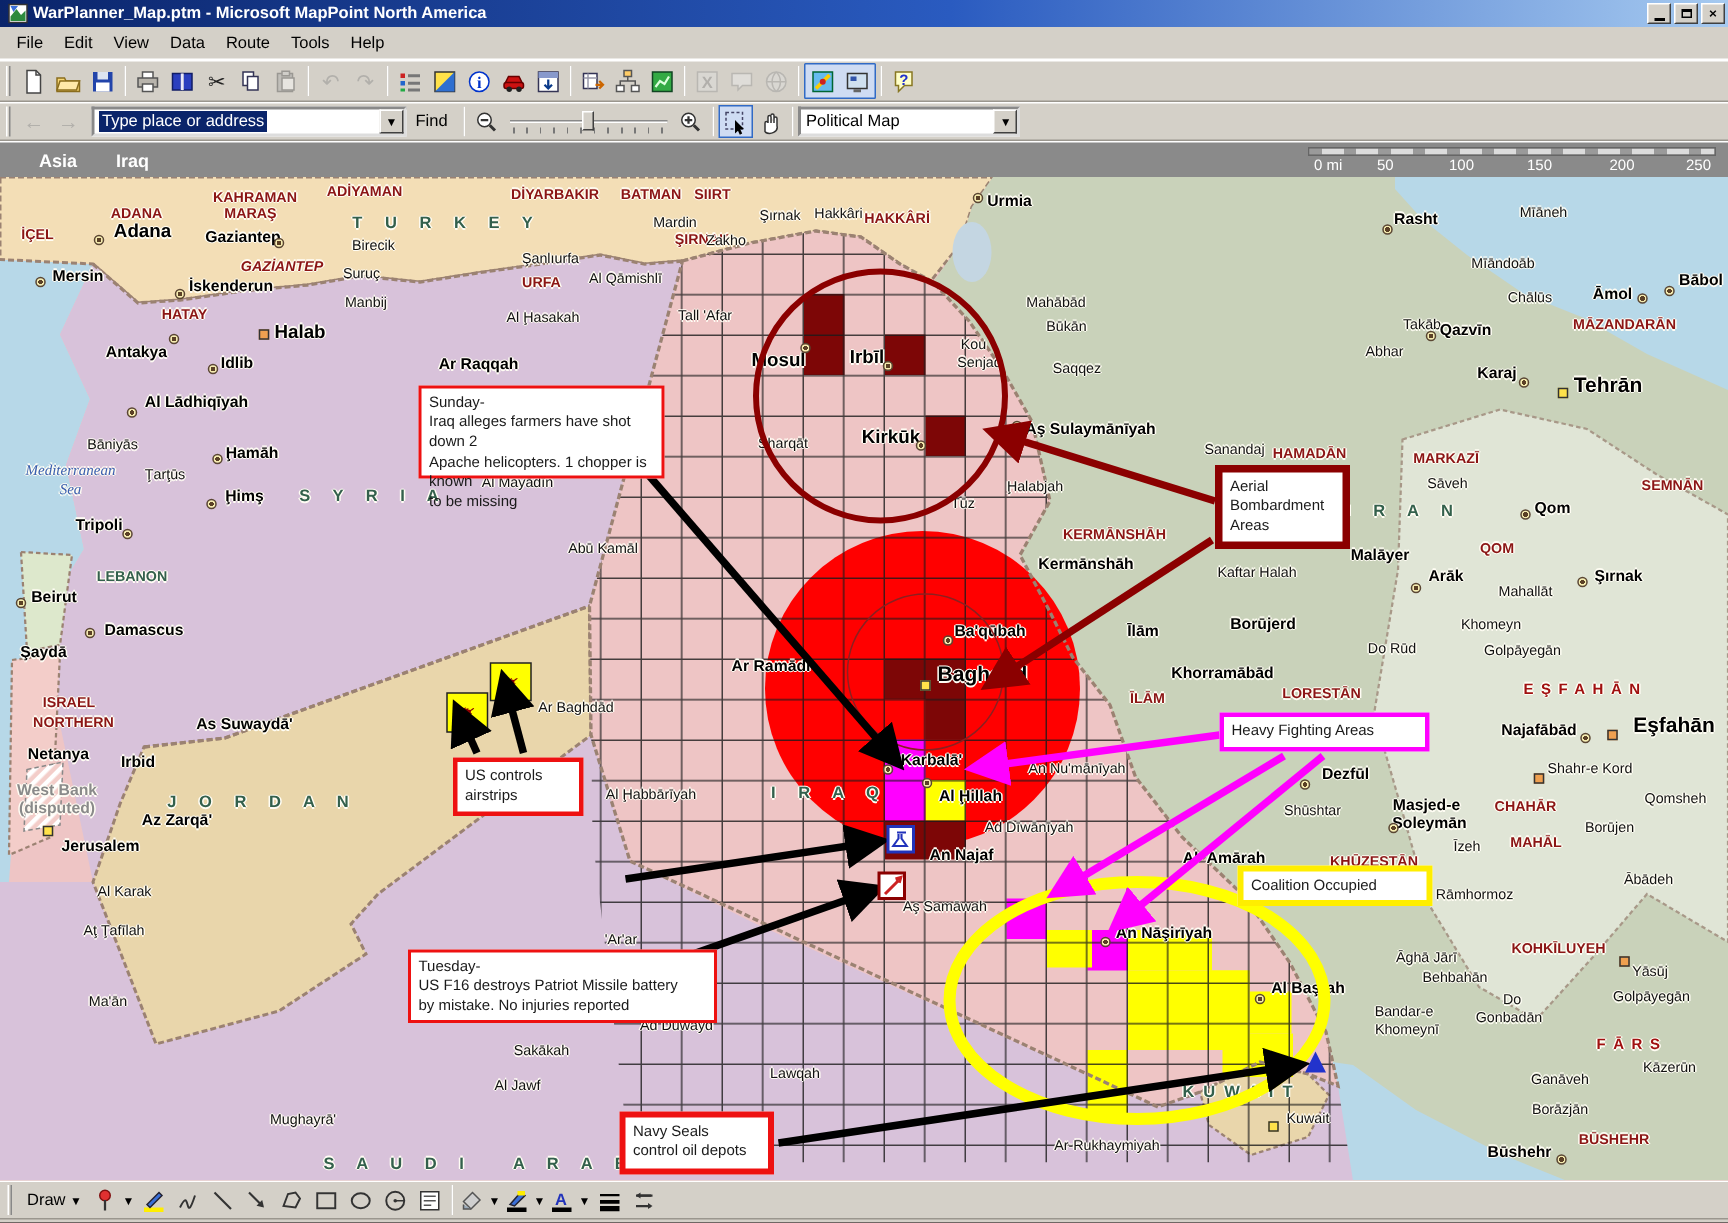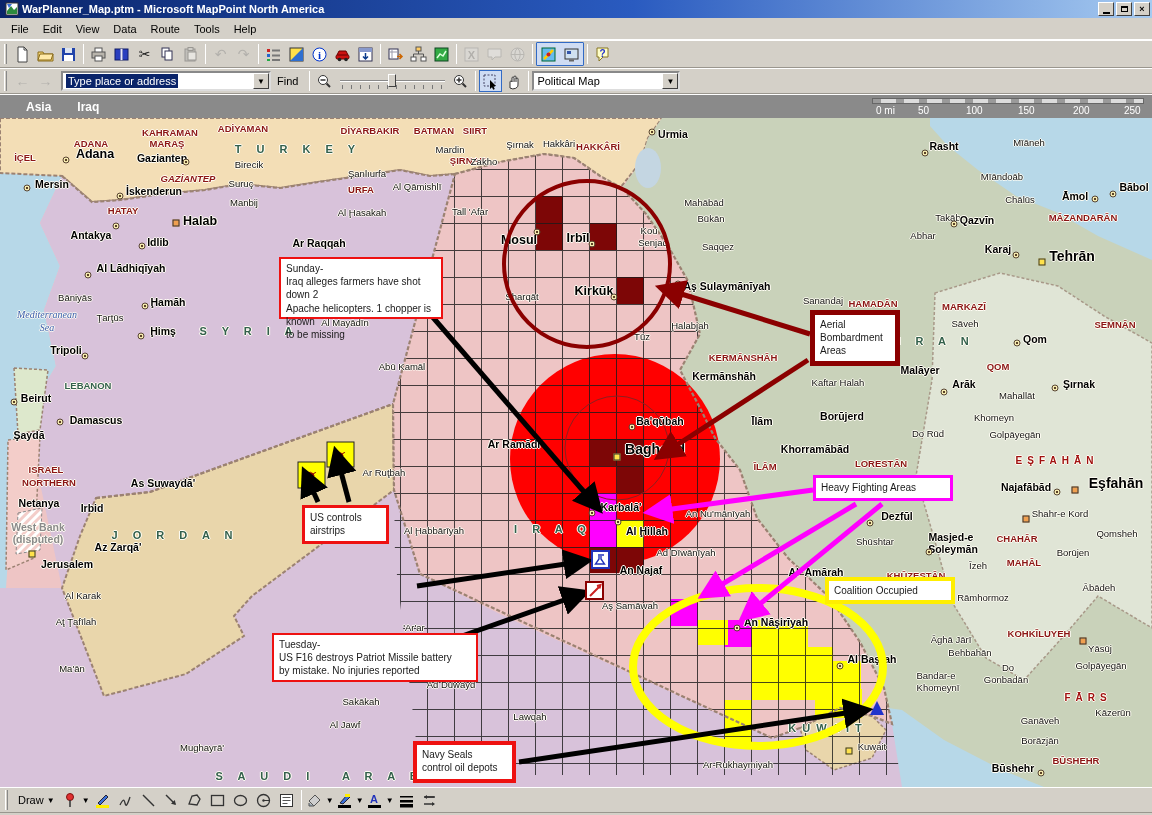--- a/index.html
+++ b/index.html
@@ -483,21 +483,21 @@
         <span class="lb c-s" style="left: 76px; top: 503px;">Aţ Ţafīlah</span>
         <span class="lb c-s" style="left: 72px; top: 550px;">Ma'ān</span>
         <span class="lb c-s" style="left: 202px; top: 629px;">Mughayrā'</span>
         <span class="lb c-g" style="left: 340px; top: 658px;">S A U D I   A R A B I A</span>
         <span class="lb c-s" style="left: 414px; top: 509px;">'Ar'ar</span>
         <span class="lb c-s" style="left: 451px; top: 566px;">Ad Duwayd</span>
         <span class="lb c-s" style="left: 361px; top: 583px;">Sakākah</span>
         <span class="lb c-s" style="left: 345px; top: 606px;">Al Jawf</span>
         <span class="lb c-s" style="left: 530px; top: 598px;">Lawqah</span>
         <span class="lb c-s" style="left: 738px; top: 646px;">Ar-Rukhaymiyah</span>
-        <span class="lb c-s" style="left: 384px; top: 354px;">Ar Ruţbah</span>
+        <span class="lb c-s" style="left: 384px; top: 354px;">Ar Baghdād</span>
         <span class="lb c-s" style="left: 434px; top: 412px;">Al Ḩabbārīyah</span>
         <span class="lb c-B2" style="left: 519px; top: 122px;">Mosul</span>
         <span class="lb c-B2" style="left: 578px; top: 120px;">Irbīl</span>
         <span class="lb c-s" style="left: 649px; top: 112px;">Kou</span>
         <span class="lb c-s" style="left: 653px; top: 124px;">Senjaq</span>
         <span class="lb c-s" style="left: 522px; top: 178px;">Sharqāt</span>
         <span class="lb c-B2" style="left: 594px; top: 173px;">Kirkūk</span>
         <span class="lb c-s" style="left: 642px; top: 218px;">Tūz</span>
         <span class="lb c-s" style="left: 690px; top: 207px;">Ḩalabjah</span>
         <span class="lb c-B" style="left: 727px; top: 168px;">Aş Sulaymānīyah</span>

